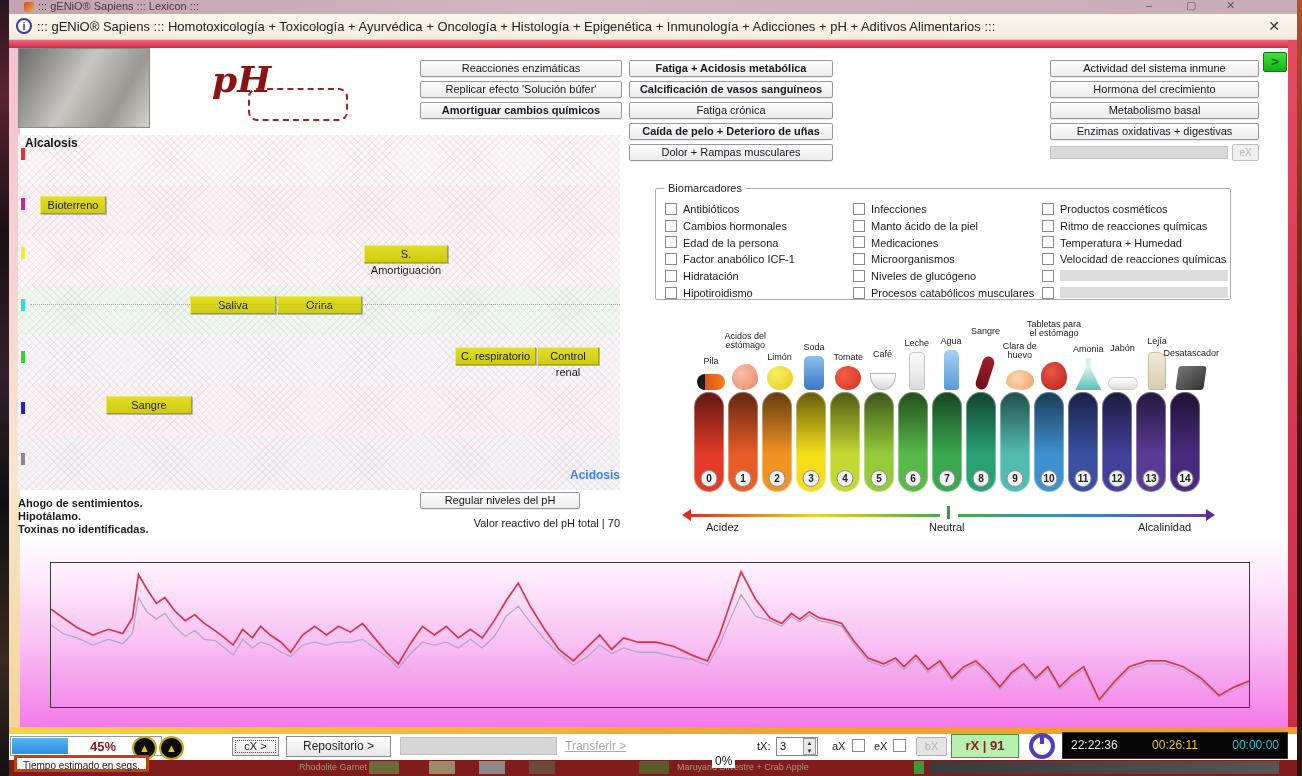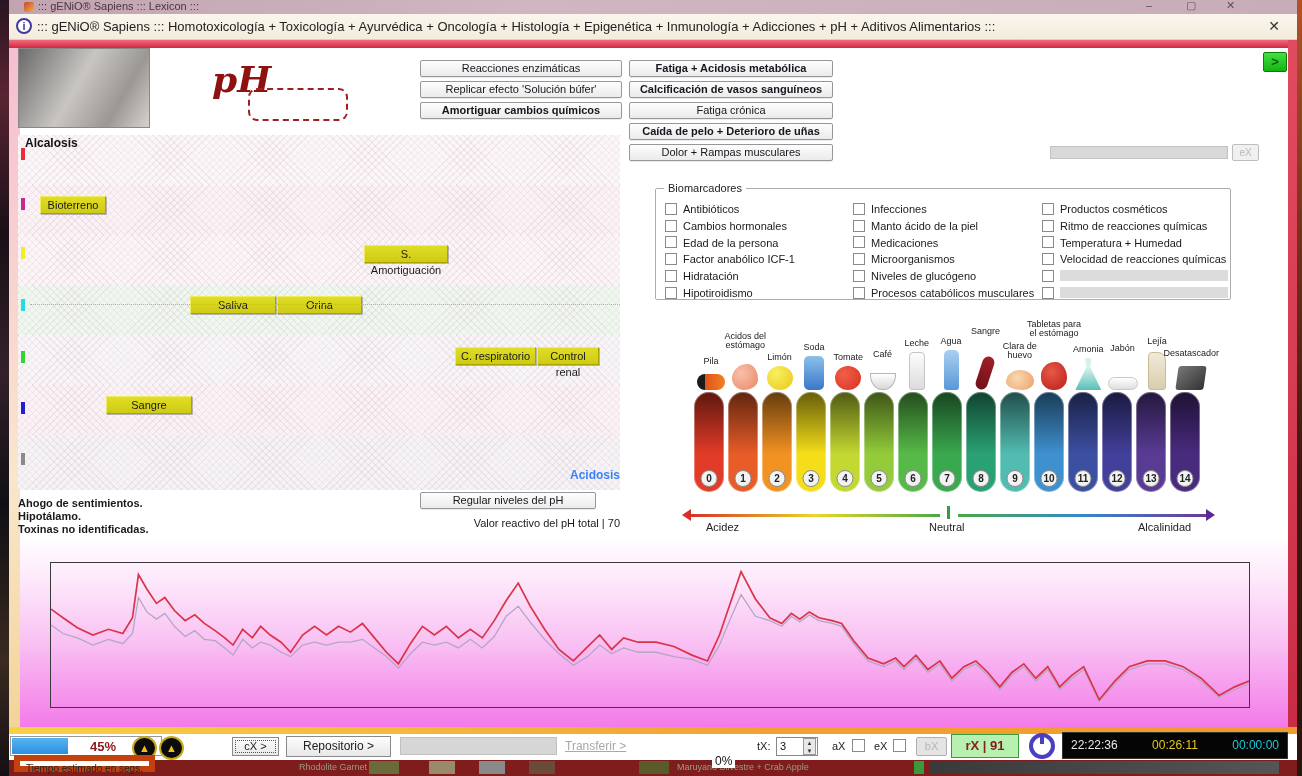--- a/index.html
+++ b/index.html
@@ -51,21 +51,21 @@
   .cbinput{display:inline-block;width:168px;height:11px;background:#dcdcdc;vertical-align:middle;}
 
   
   .band{position:absolute;left:18px;width:602px;background-image:repeating-linear-gradient(45deg,rgba(205,175,190,.22) 0 1px,transparent 1px 5px),repeating-linear-gradient(-45deg,rgba(205,175,190,.22) 0 1px,transparent 1px 5px);}
   .tick{position:absolute;left:21px;width:4px;height:12px;}
   .ybtn{position:absolute;height:18px;background:linear-gradient(180deg,#e0dd25,#cfcb15);border:1px solid #a8a400;border-top-color:#eeeb66;border-left-color:#eeeb66;font-size:11px;color:#1a1a1a;text-align:center;line-height:16px;box-shadow:1px 1px 0 rgba(0,0,0,.25);}
   #alcalosis{left:25px;top:136px;font-size:12px;font-weight:bold;color:#111;}
   #acidosis{left:420px;top:468px;width:200px;text-align:right;font-size:12px;font-weight:bold;color:#3b82f6;}
   #saliva-dots{left:30px;top:304px;width:590px;border-top:1px dotted #9bbf9b;}
   #notes{left:18px;top:497px;font-size:11px;color:#1a1a1a;line-height:13px;font-weight:bold;}
-  #regulate{left:420px;top:492px;width:176px;}
+  #regulate{left:420px;top:492px;width:160px;}
   #reactive{left:420px;top:517px;width:200px;text-align:right;font-size:11px;color:#1a1a1a;white-space:nowrap;}
 
   
   .ph-item{position:absolute;width:38px;display:flex;flex-direction:column;align-items:center;justify-content:flex-end;height:76px;top:314px;}
   .ph-lab{font-size:9px;line-height:9px;color:#222;text-align:center;white-space:pre;}
   .ph-ic{flex:none;}
   .ph-i0{width:28px;height:16px;border-radius:8px;background:linear-gradient(90deg,#1a1a1a 28%,#e0541a 28%,#f08020);}
   .ph-i1{width:26px;height:26px;border-radius:60% 40% 55% 45%/55% 60% 40% 45%;background:radial-gradient(circle at 35% 35%,#f8c0a8,#e88868);}
   .ph-i2{width:26px;height:24px;border-radius:50%;background:radial-gradient(circle at 35% 30%,#f8f060,#e8c818);}
   .ph-i3{width:20px;height:34px;border-radius:5px;background:linear-gradient(180deg,#8cc0ea,#3a78c8);}
@@ -108,21 +108,21 @@
   #tx-arrows{left:803px;top:738px;width:13px;height:17px;background:#e8e8e8;border:1px solid #999;font-size:6px;line-height:8px;text-align:center;color:#333;}
   .tb-lab{font-size:11px;color:#222;}
   .tb-cb{position:absolute;width:13px;height:13px;background:#fff;border:1px solid #8a8a8a;}
   #bx-btn{left:916px;top:737px;width:31px;height:19px;background:#e4e4e4;border:1px solid #b0b0b0;color:#b4b4b4;font-size:11px;text-align:center;line-height:17px;border-radius:2px;}
   #rx-badge{left:951px;top:734px;width:68px;height:24px;background:#b8f0b0;border:1px solid #3a9a3a;text-align:center;line-height:22px;font-size:13px;font-weight:bold;}
   #rx-badge .rxl{color:#8b2020;}#rx-badge .rxv{color:#7f1d1d;}
   #power-icon{left:1029px;top:733px;width:26px;height:26px;border:4px solid #4a3fc0;border-radius:50%;background:#fff;}
   #power-icon i{position:absolute;left:7px;top:-3px;width:4px;height:10px;background:#4a3fc0;}
   #clocks{left:1062px;top:732px;width:226px;height:27px;background:#050505;border:1px solid #333;color:#fff;font-family:"DejaVu Sans Mono","Liberation Mono",monospace;font-size:12px;line-height:25px;display:flex;justify-content:space-between;padding:0 8px;}
   #clocks .c0{color:#e8e8e8;}#clocks .c1{color:#e8c81a;}#clocks .c2{color:#18c8d8;}
-  #tooltip{left:14px;top:755px;height:17px;background:#fff;border:6px solid #c2410c;font-size:10px;color:#222;line-height:15px;padding:0 6px;z-index:6;white-space:nowrap;}
+  #tooltip{left:14px;top:755px;height:17px;background:#fff;border:3px solid #c2410c;font-size:10px;color:#222;line-height:15px;padding:0 6px;z-index:6;white-space:nowrap;}
   .frag{position:absolute;top:2px;white-space:nowrap;}
   .thumb{position:absolute;top:1px;height:13px;}
 </style>
 </head>
 <body>
 
 <div id="screen">
 
   <div class="abs" id="desktop-top">
     <div id="behind-icon"></div>
@@ -152,20 +152,26 @@
       <div class="abtn">Reacciones enzimáticas</div>
       <div class="abtn">Replicar efecto 'Solución búfer'</div>
       <div class="abtn bold">Amortiguar cambios químicos</div>
     </div>
   <div class="acol" id="acol1" style="left:629px;width:204px;">
       <div class="abtn bold">Fatiga + Acidosis metabólica</div>
       <div class="abtn bold">Calcificación de vasos sanguíneos</div>
       <div class="abtn">Fatiga crónica</div>
       <div class="abtn bold">Caída de pelo + Deterioro de uñas</div>
       <div class="abtn">Dolor + Rampas musculares</div>
+    </div>
+  <div class="acol" id="acol3" style="left:1050px;width:209px;">
+      <div class="abtn">Actividad del sistema inmune</div>
+      <div class="abtn">Hormona del crecimiento</div>
+      <div class="abtn">Metabolismo basal</div>
+      <div class="abtn">Enzimas oxidativas + digestivas</div>
     </div>
   <div class="abs" id="ex-row">
     <div id="ex-input"></div>
     <div id="ex-btn">eX</div>
   </div>
   <div class="abs" id="green-next">&gt;</div>
 
   <div class="abs" id="biom">
     <span id="biom-legend">Biomarcadores</span>
   <div class="cbrow" style="left: 9px; top: 10px;"><span class="cb"></span><span class="cblab">Antibióticos</span></div>

